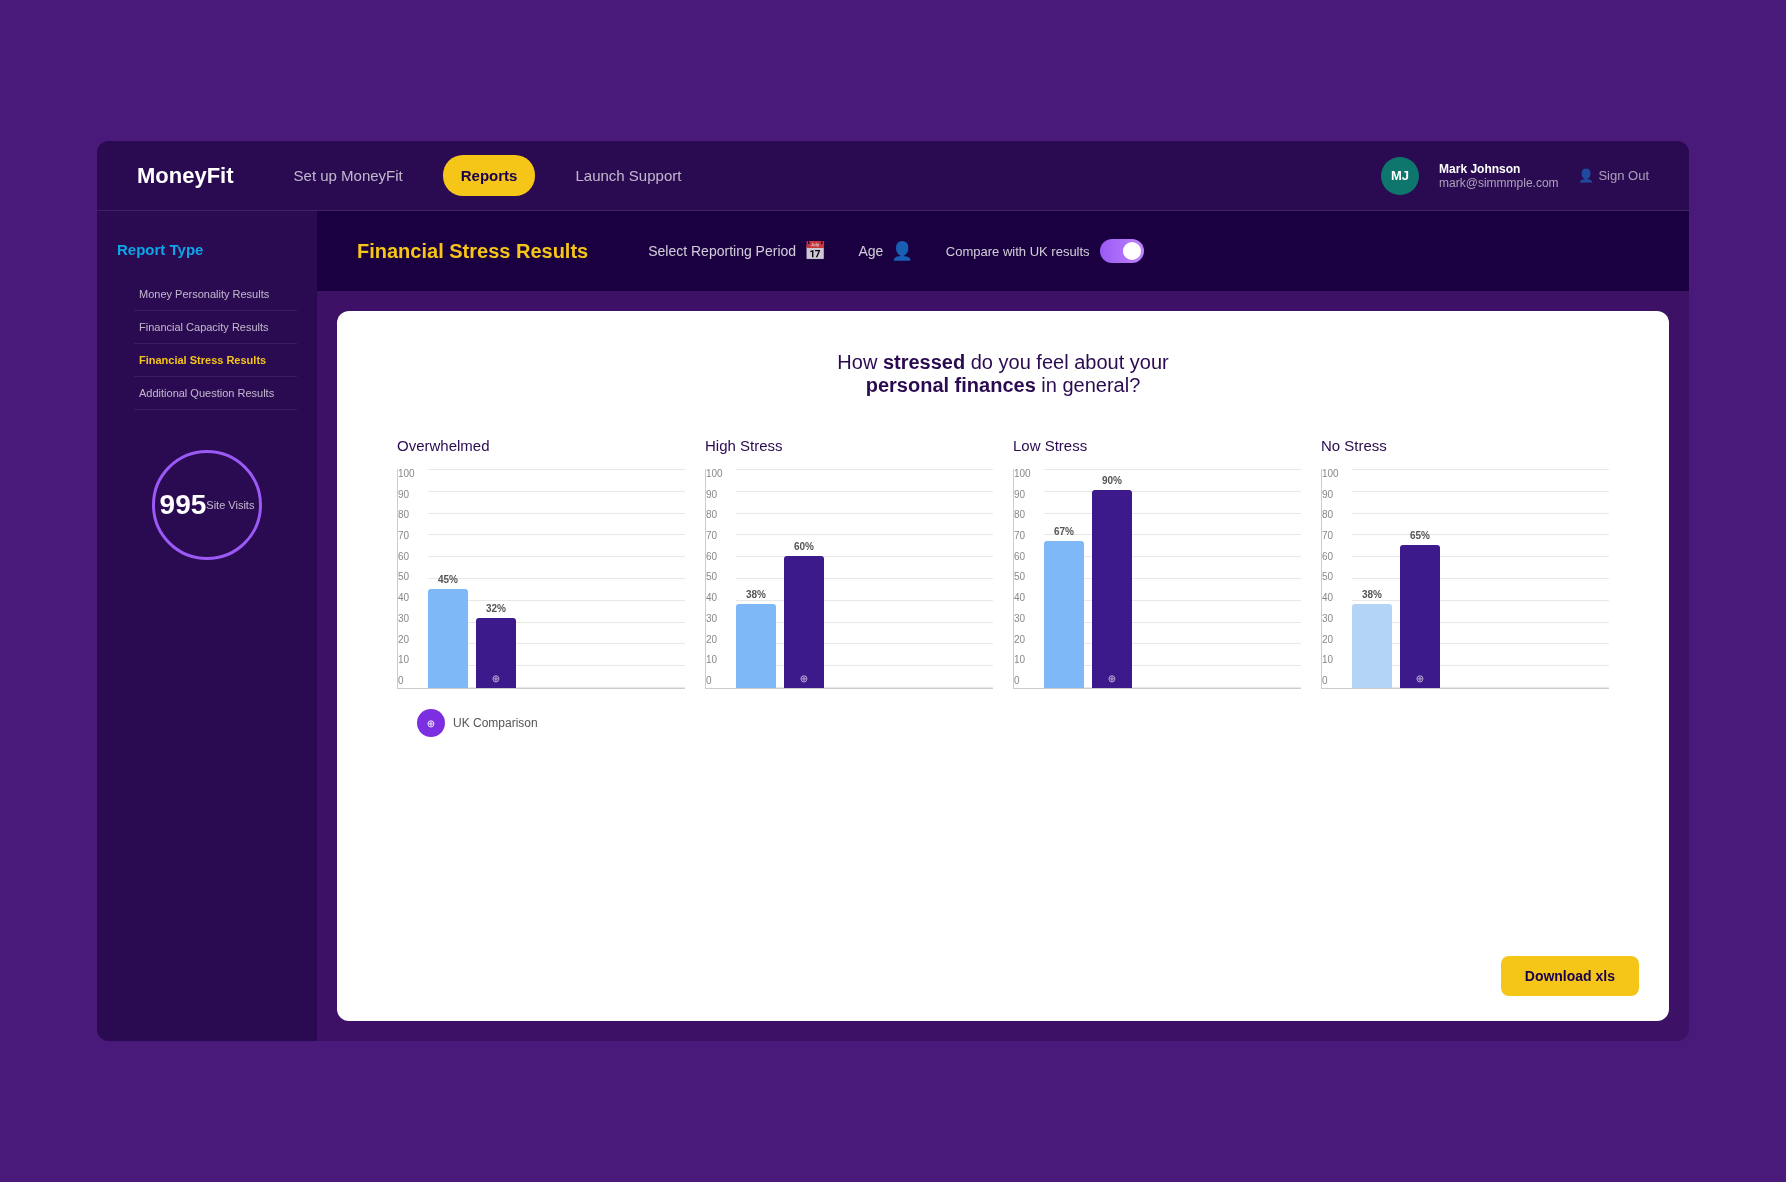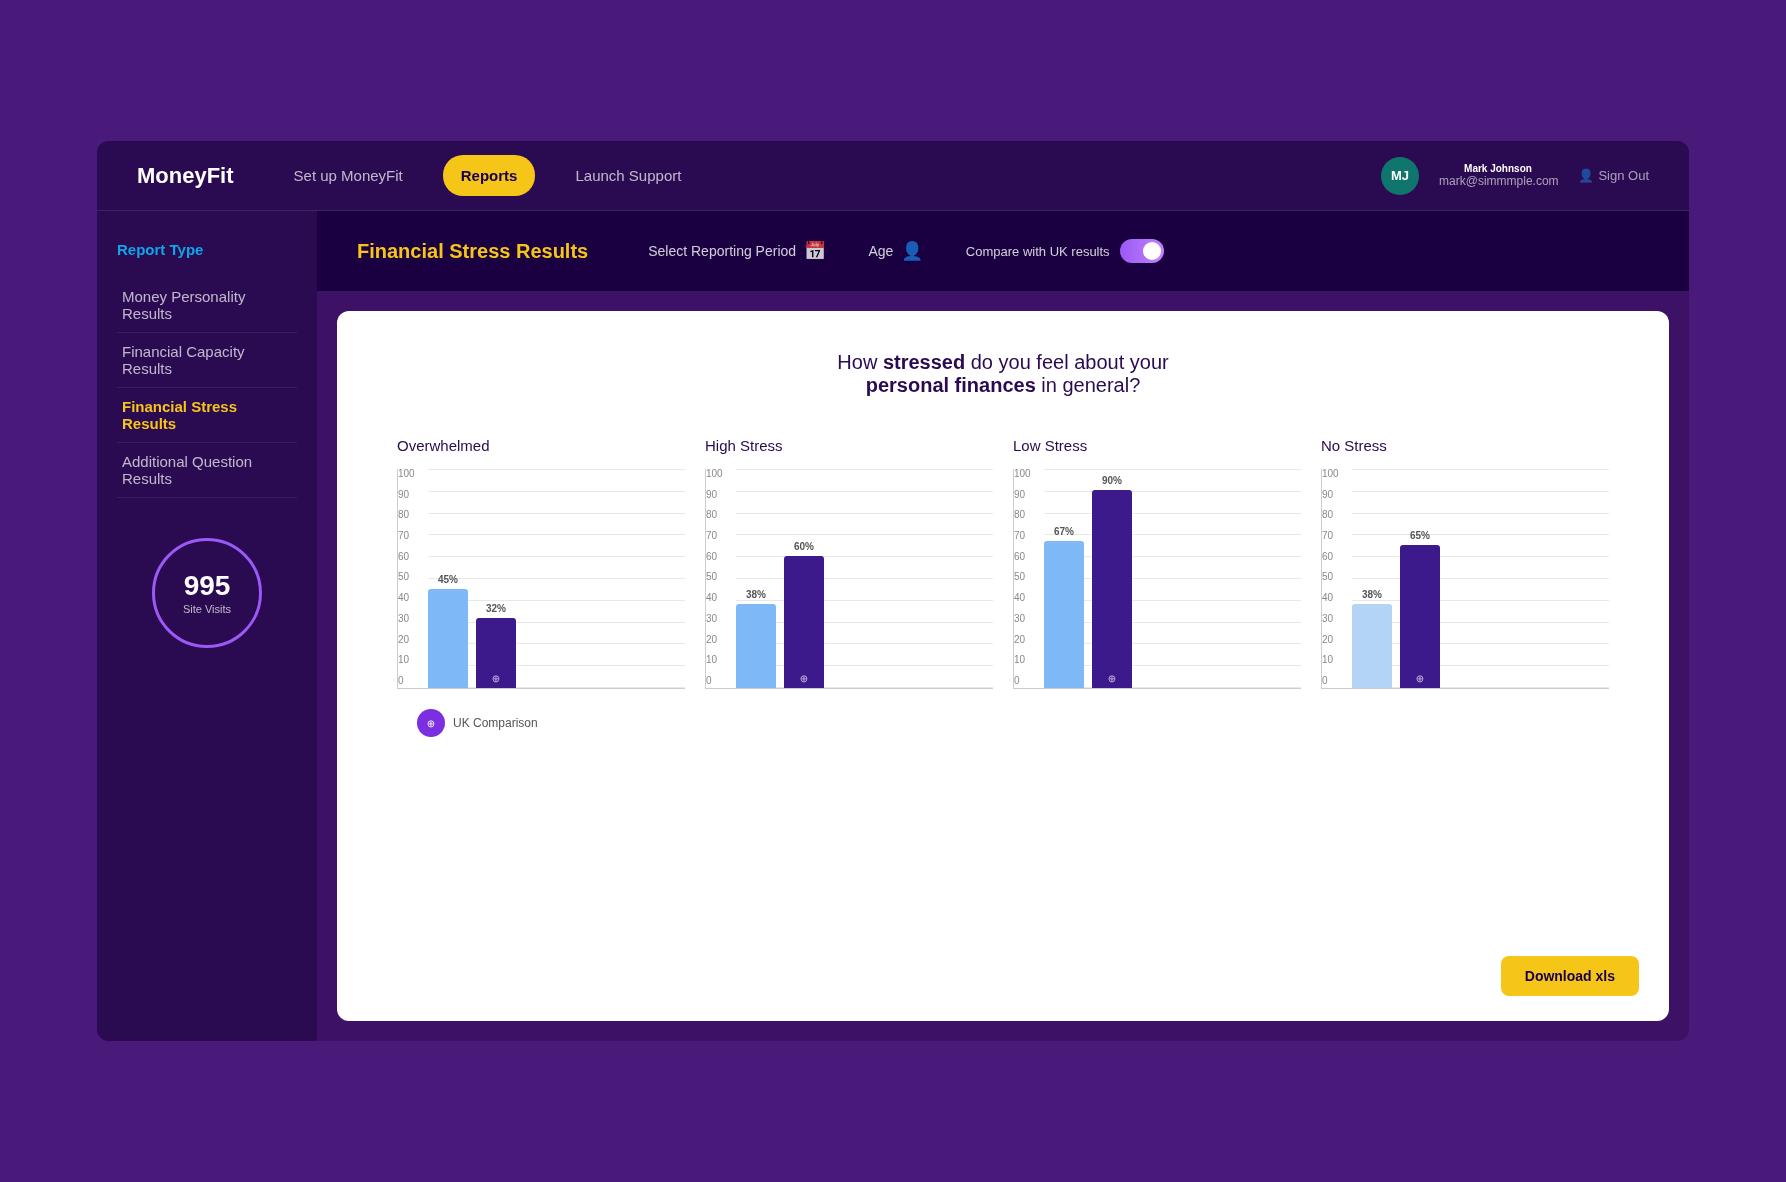--- a/index.html
+++ b/index.html
@@ -65,21 +65,21 @@
       background: #0f766e;
       border-radius: 50%;
       display: flex;
       align-items: center;
       justify-content: center;
       color: #fff;
       font-weight: 700;
       font-size: 13px;
     }
     .user-info { text-align: left; }
-    .user-name { color: #fff; font-size: 10px; font-weight: 600; margin-left: 25px; }
+    .user-name { color: #fff; font-size: 12px; font-weight: 600; }
     .user-email { color: rgba(255,255,255,0.6); font-size: 12px; }
     .sign-out { color: rgba(255,255,255,0.6); font-size: 13px; cursor: pointer; }
 
     
     .main-body {
       display: flex;
       flex: 1;
     }
 
     
@@ -90,43 +90,44 @@
       flex-shrink: 0;
     }
     .sidebar-title {
       color: #0ea5e9;
       font-size: 15px;
       font-weight: 700;
       margin-bottom: 20px;
     }
     .sidebar-item {
       color: rgba(255,255,255,0.7);
-      font-size: 15px;
+      font-size: 11px;
       padding: 10px 5px;
       cursor: pointer;
       border-bottom: 1px solid rgba(255,255,255,0.08);
+      margin-left: 17px;
     }
     .sidebar-item.active {
       color: #f5c518;
       font-weight: 700;
     }
     .stats-area {
       margin-top: 40px;
       display: flex;
       flex-direction: column;
       align-items: center;
       gap: 20px;
     }
     .stat-circle {
       width: 110px;
       height: 110px;
       border-radius: 50%;
       border: 3px solid #9b59f5;
       display: flex;
-      flex-direction: column;
+      flex-direction: row;
       align-items: center;
       justify-content: center;
       color: #fff;
     }
     .stat-number {
       font-size: 28px;
       font-weight: 700;
     }
     .stat-label {
       font-size: 11px;
@@ -154,21 +155,21 @@
     .page-title {
       color: #f5c518;
       font-size: 20px;
       font-weight: 700;
       line-height: 1.3;
       min-width: 180px;
     }
     .sub-header-controls {
       display: flex;
       align-items: center;
-      gap: 42px;
+      gap: 32px;
       flex: 1;
     }
     .control-item {
       display: flex;
       align-items: center;
       gap: 8px;
       color: rgba(255,255,255,0.8);
       font-size: 14px;
       cursor: pointer;
     }

